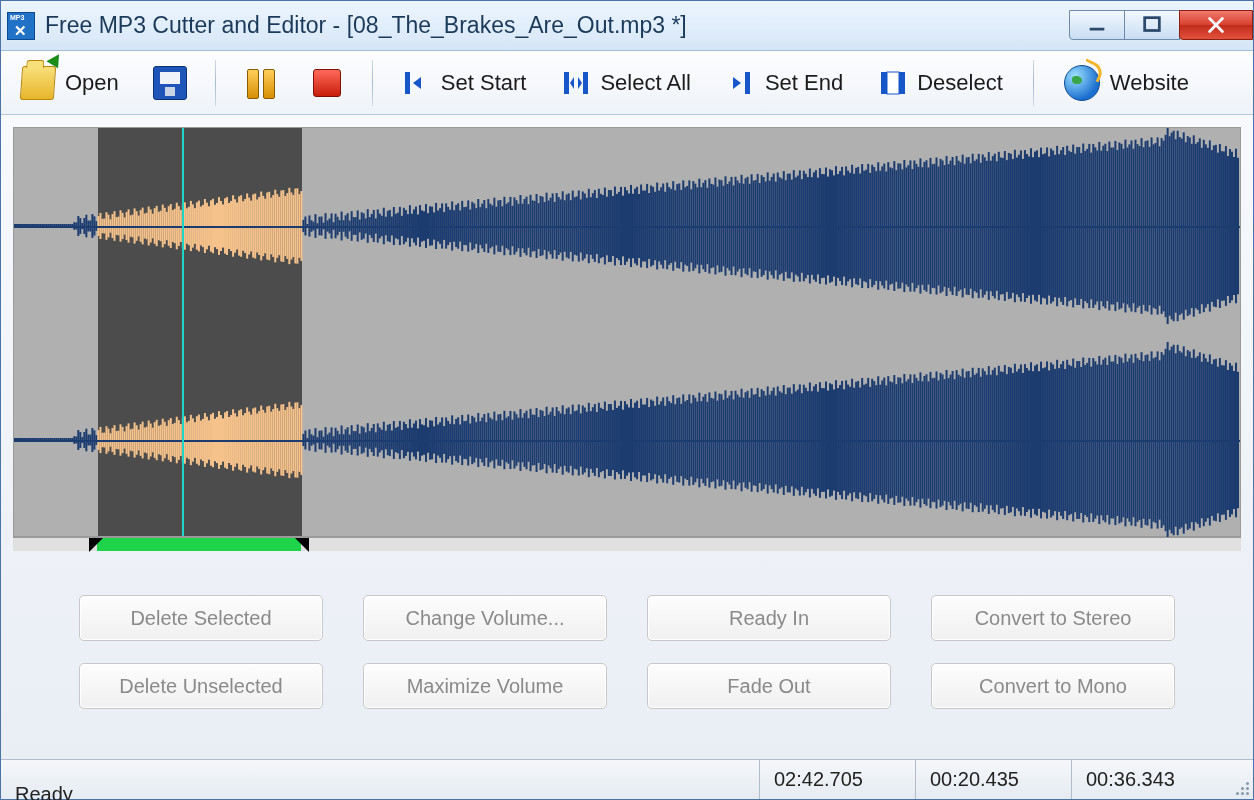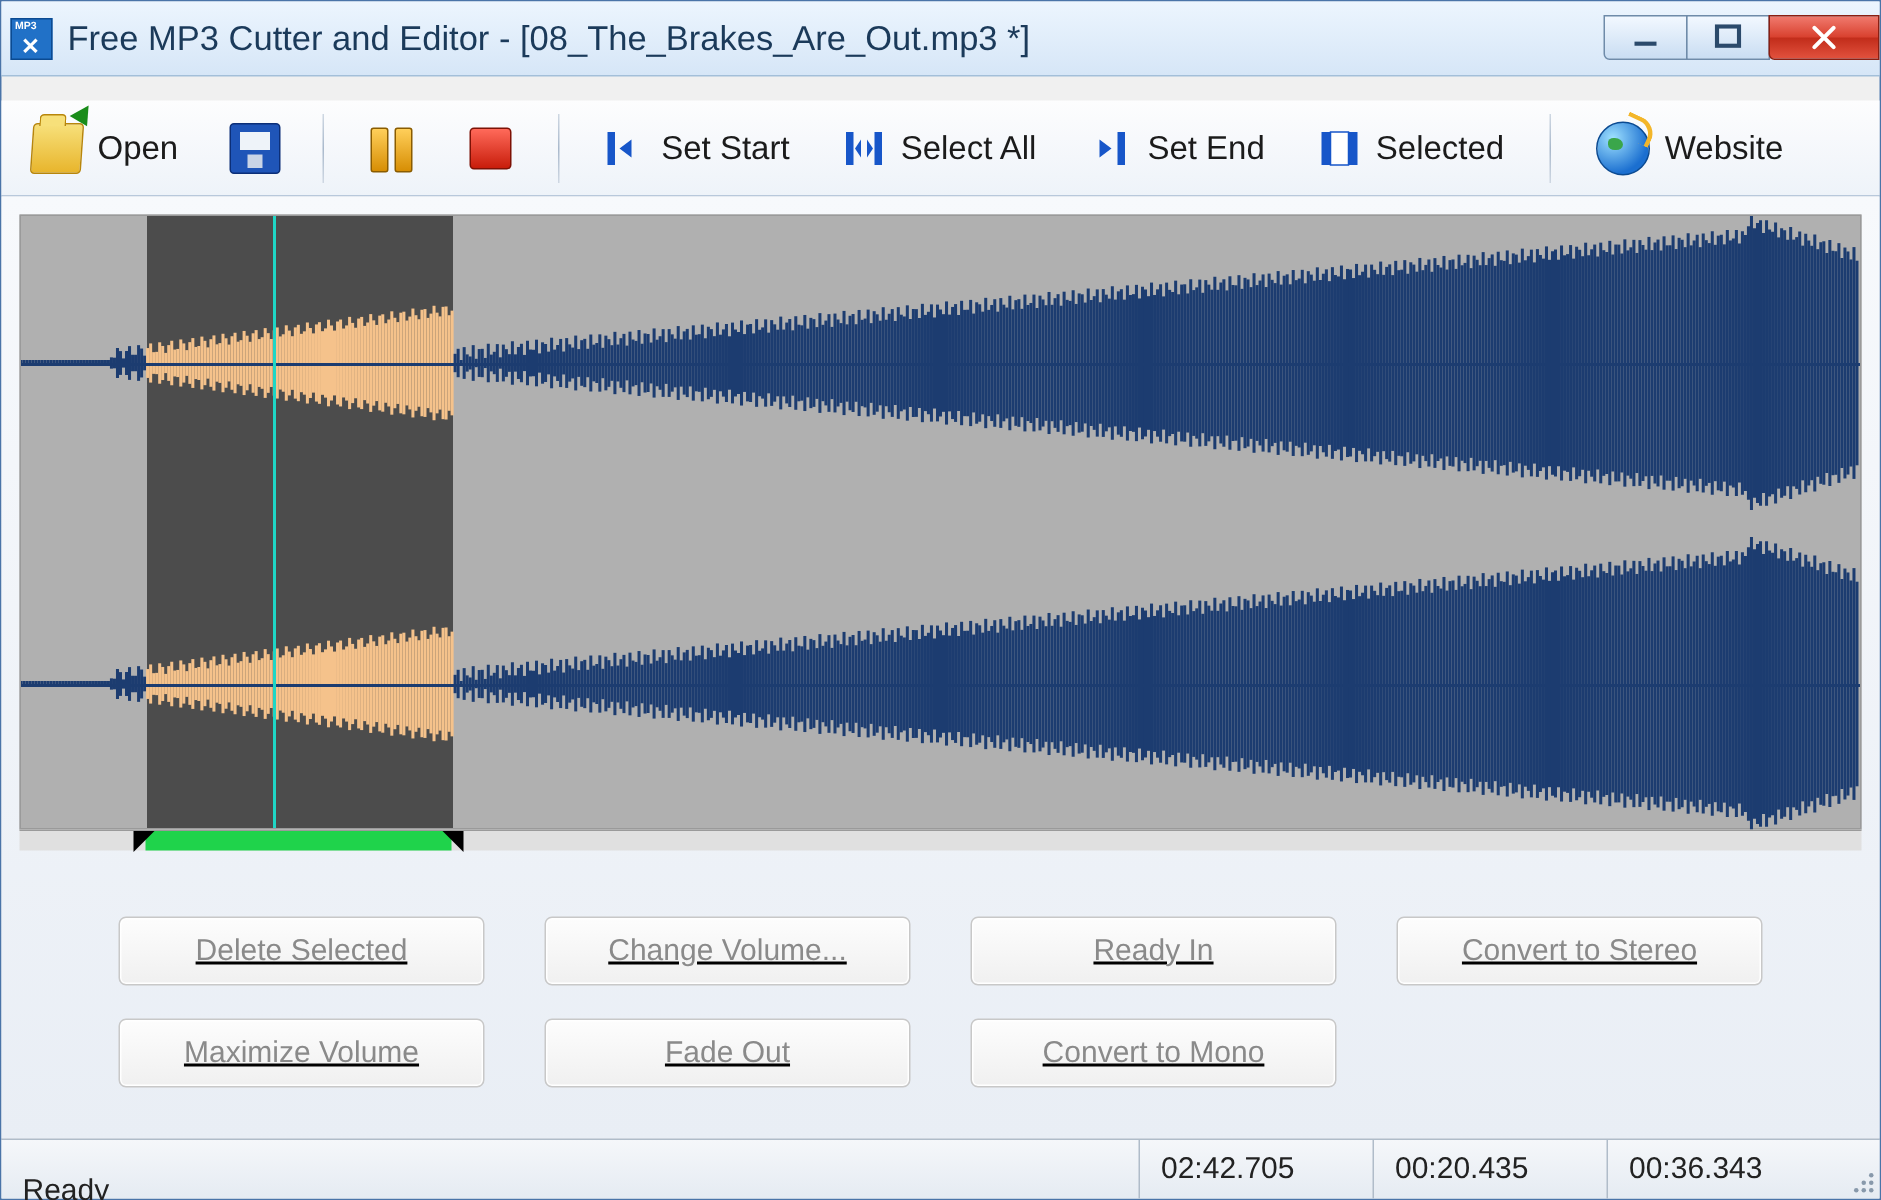--- a/index.html
+++ b/index.html
@@ -44,21 +44,21 @@
     color: #fff;
   }
   .titlebar .win-btn:first-child { border-bottom-left-radius: 4px; }
   .titlebar .win-btn svg { width: 22px; height: 22px; }
 
   
   .toolbar {
     height: 64px; background: linear-gradient(#fdfdfe, #eef3f9);
     border-bottom: 1px solid #b8c8db;
     display: flex; align-items: center; padding: 0 12px; gap: 20px;
-    font-size: 22px; color: #1b1b1b; margin-top: 16px;
+    font-size: 22px; color: #1b1b1b;
   }
   .toolbar .tbtn {
     display: flex; align-items: center; gap: 10px; padding: 4px 8px;
     border-radius: 4px; cursor: default; height: 48px;
   }
   .toolbar .tbtn.icon-only { padding: 4px 6px; }
   .toolbar .sep { width: 1px; height: 46px; background: linear-gradient(#cfd8e3,#a9b9cc,#cfd8e3); margin: 0 2px; }
 
   .ic { width: 34px; height: 34px; display:inline-block; position: relative; }
   
@@ -113,21 +113,21 @@
     content:""; position:absolute; left:7px; top:10px; width:10px;height:8px;
     background:#3aa64a; border-radius:40% 60% 50% 50%;
   }
   .ic.globe::before {
     content:""; position:absolute; right:-4px; top:-4px; width:18px;height:14px;
     border:3px solid #f3b62a; border-left:none; border-bottom:none;
     border-radius: 0 12px 0 0; transform: rotate(25deg);
   }
 
   
-  .content { flex:1; background: linear-gradient(#f7f9fc,#e9eef5); display:flex; flex-direction:column; padding: 12px 12px 0 12px; text-decoration: underline; }
+  .content { flex:1; background: linear-gradient(#f7f9fc,#e9eef5); display:flex; flex-direction:column; padding: 12px 12px 0 12px; }
   .wave-zone { background:#b0b0b0; border:1px solid #9a9a9a; height: 410px; position:relative; }
   .wave-zone .channel { height:196px; position:relative; overflow:hidden; }
   .wave-zone .divider { height:18px; background:#b0b0b0; }
   .wave-zone .channel::before {
     content:""; position:absolute; left:0; right:0; top:50%; height:2px; background:#1c3c70;
   }
   .sel-region {
     position:absolute; top:0; bottom:0; left:84px; width:204px;
     background:#4c4c4c;
   }
@@ -250,21 +250,21 @@
       <span>Set End</span>
     </div>
     <div class="tbtn">
       <span class="marker-ic">
         <svg viewBox="0 0 28 28">
             <rect x="2" y="3" width="6" height="22" fill="#1756c9"></rect>
             <rect x="8" y="3" width="12" height="22" fill="#fff" stroke="#1756c9" stroke-width="1"></rect>
             <rect x="20" y="3" width="6" height="22" fill="#1756c9"></rect>
           </svg>
       </span>
-      <span>Selected</span>
+      <span>Deselect</span>
     </div>
     <div class="sep"></div>
     <div class="tbtn">
       <span class="ic globe"></span>
       <span>Website</span>
     </div>
   </div>
 
   <div class="content">
     <div class="wave-zone">
@@ -1504,20 +1504,21 @@
       <div class="range" style="left: 84px; width: 204px;"></div>
       <div class="tri left" style="left: 76px;"></div>
       <div class="tri right" style="left: 282px;"></div>
     </div>
 
     <div class="action-grid">
       <button>Delete Selected</button>
       <button>Change Volume...</button>
       <button>Ready In</button>
       <button>Convert to Stereo</button>
+      <button>Delete Unselected</button>
       <button>Maximize Volume</button>
       <button>Fade Out</button>
       <button>Convert to Mono</button>
     </div>
   </div>
 
   <div class="statusbar">
     <div class="cell status">Ready</div>
     <div class="cell time">02:42.705</div>
     <div class="cell time">00:20.435</div>

